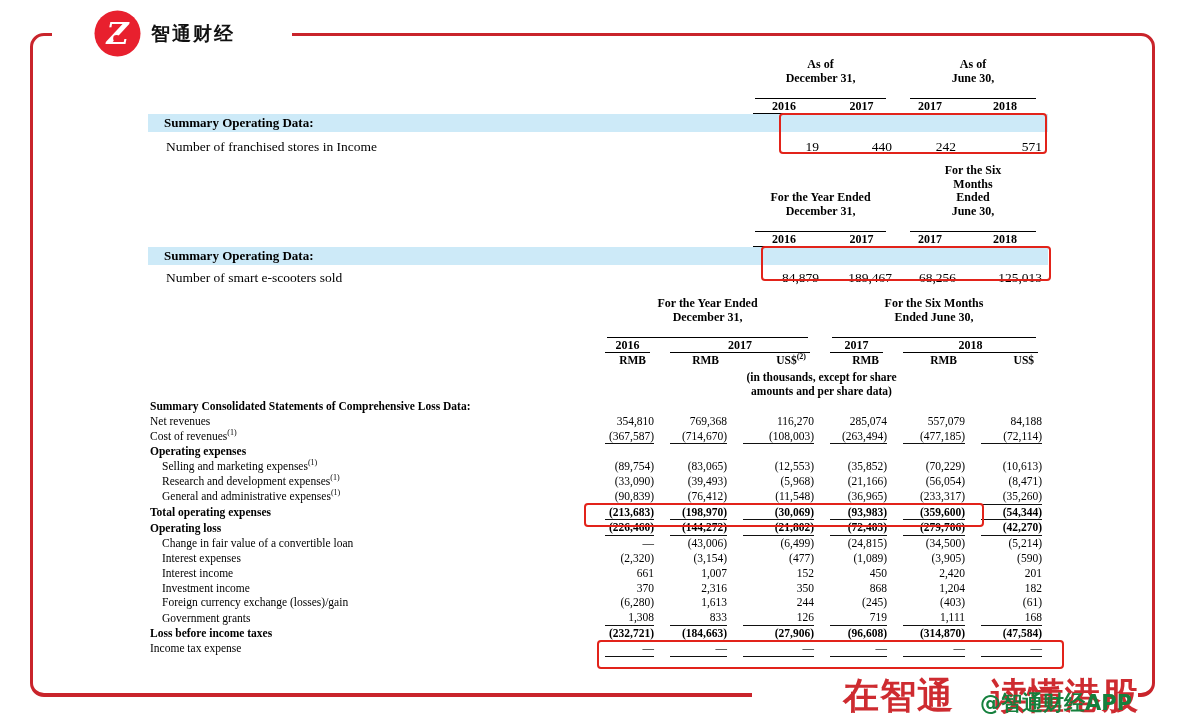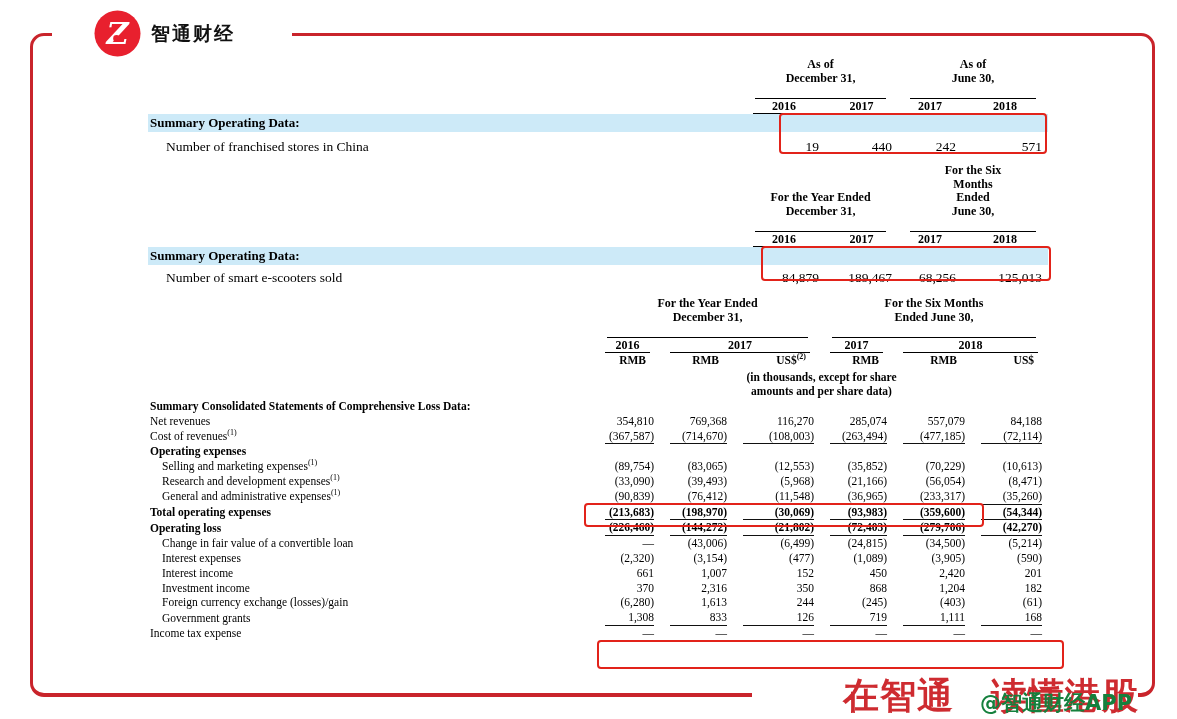--- a/index.html
+++ b/index.html
@@ -28,21 +28,21 @@
   th,td{padding:0;margin:0;font-weight:normal;vertical-align:bottom;}
   .grp{display:block;border-bottom:1.4px solid #000;font-weight:bold;text-align:center;
        white-space:pre-line;margin:0 12px;padding-bottom:13px;line-height:13.5px;font-size:12px;}
   .yr{display:block;border-bottom:1.4px solid #000;font-weight:bold;text-align:center;
       margin:0 10px;font-size:12px;line-height:14px;}
   .num{text-align:right;padding-right:6px;padding-left:10px;}
   .num > span{display:block;line-height:inherit;}
   tr.ul td.num > span{border-bottom:1.2px solid #111;}
   tr.uu td.num > span{border-bottom:3px double #111;}
   .blue{background:#cdeaf8;}
-  .sec{font-weight:bold;font-size:13px;padding-left:2px;}
+  .sec{font-weight:bold;font-size:13px;padding-left:16px;}
   
   .t12{left:148px;top:58px;width:900px;font-size:13px;}
   .t2{top:164px;}
   .t12 .lblrow td{line-height:18px;}
   .t12 .vals td{font-size:13.5px;vertical-align:middle;}
   .itemlbl{padding-left:18px;font-size:13px;}
   
   .t3{left:148px;top:297px;width:900px;font-size:11.5px;}
   .t3 tbody td{line-height:14.8px;height:14.8px;vertical-align:middle;}
   .t3 td.lbl{padding-left:2px;overflow:hidden;white-space:nowrap;}
@@ -122,21 +122,21 @@
       <th>
           <span class="yr">2018</span>
         </th>
     </tr>
   </thead>
   <tbody>
     <tr class="blue lblrow" style="height:17px">
       <td class="sec" colspan="5">Summary Operating Data:</td>
     </tr>
     <tr class="vals" style="height:30px">
-      <td class="itemlbl">Number of franchised stores in China</td>
+      <td class="itemlbl">Number of franchised stores in Income</td>
       <td class="num">
           <span>19</span>
         </td>
       <td class="num">
           <span>440</span>
         </td>
       <td class="num">
           <span>242</span>
         </td>
       <td class="num">
@@ -531,20 +531,41 @@
       <td class="num">
           <span>719</span>
         </td>
       <td class="num">
           <span>1,111</span>
         </td>
       <td class="num">
           <span>168</span>
         </td>
     </tr>
+    <tr class="bold">
+      <td class="lbl"><span>Loss before income taxes</span></td>
+      <td class="num">
+          <span>(232,721)</span>
+        </td>
+      <td class="num">
+          <span>(184,663)</span>
+        </td>
+      <td class="num">
+          <span>(27,906)</span>
+        </td>
+      <td class="num">
+          <span>(96,608)</span>
+        </td>
+      <td class="num">
+          <span>(314,870)</span>
+        </td>
+      <td class="num">
+          <span>(47,584)</span>
+        </td>
+    </tr>
     <tr class="ul">
       <td class="lbl"><span>Income tax expense</span></td>
       <td class="num">
           <span>—</span>
         </td>
       <td class="num">
           <span>—</span>
         </td>
       <td class="num">
           <span>—</span>

